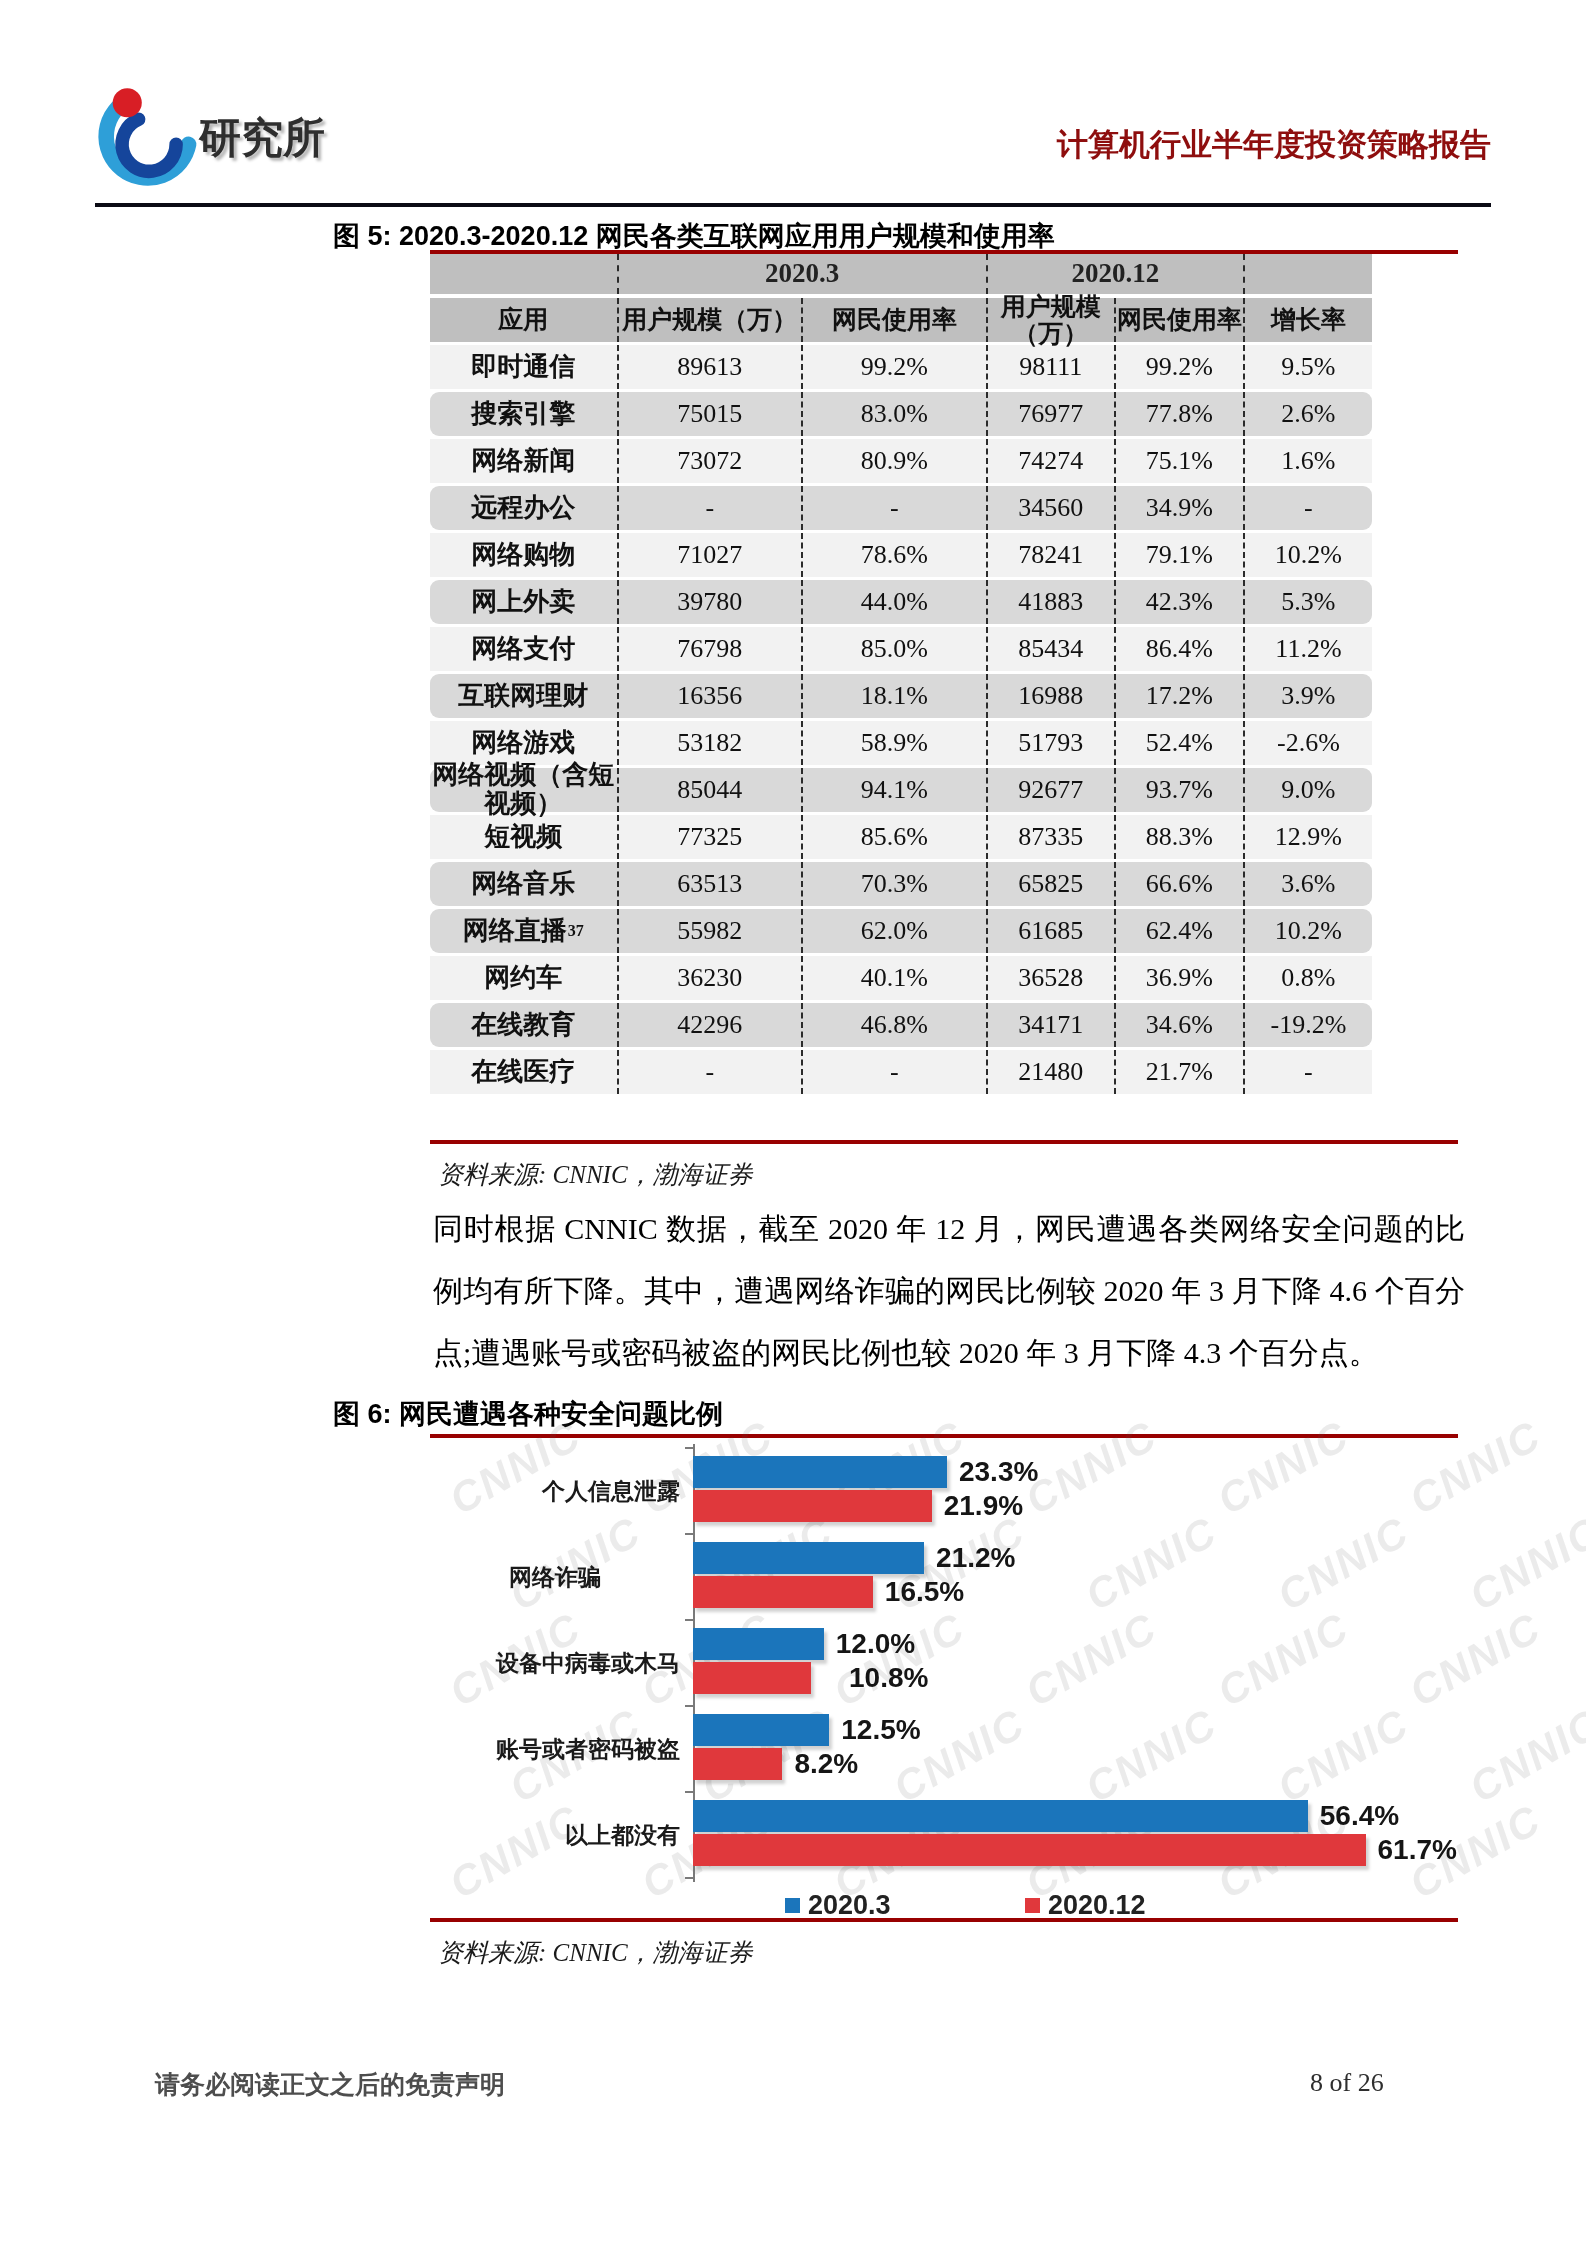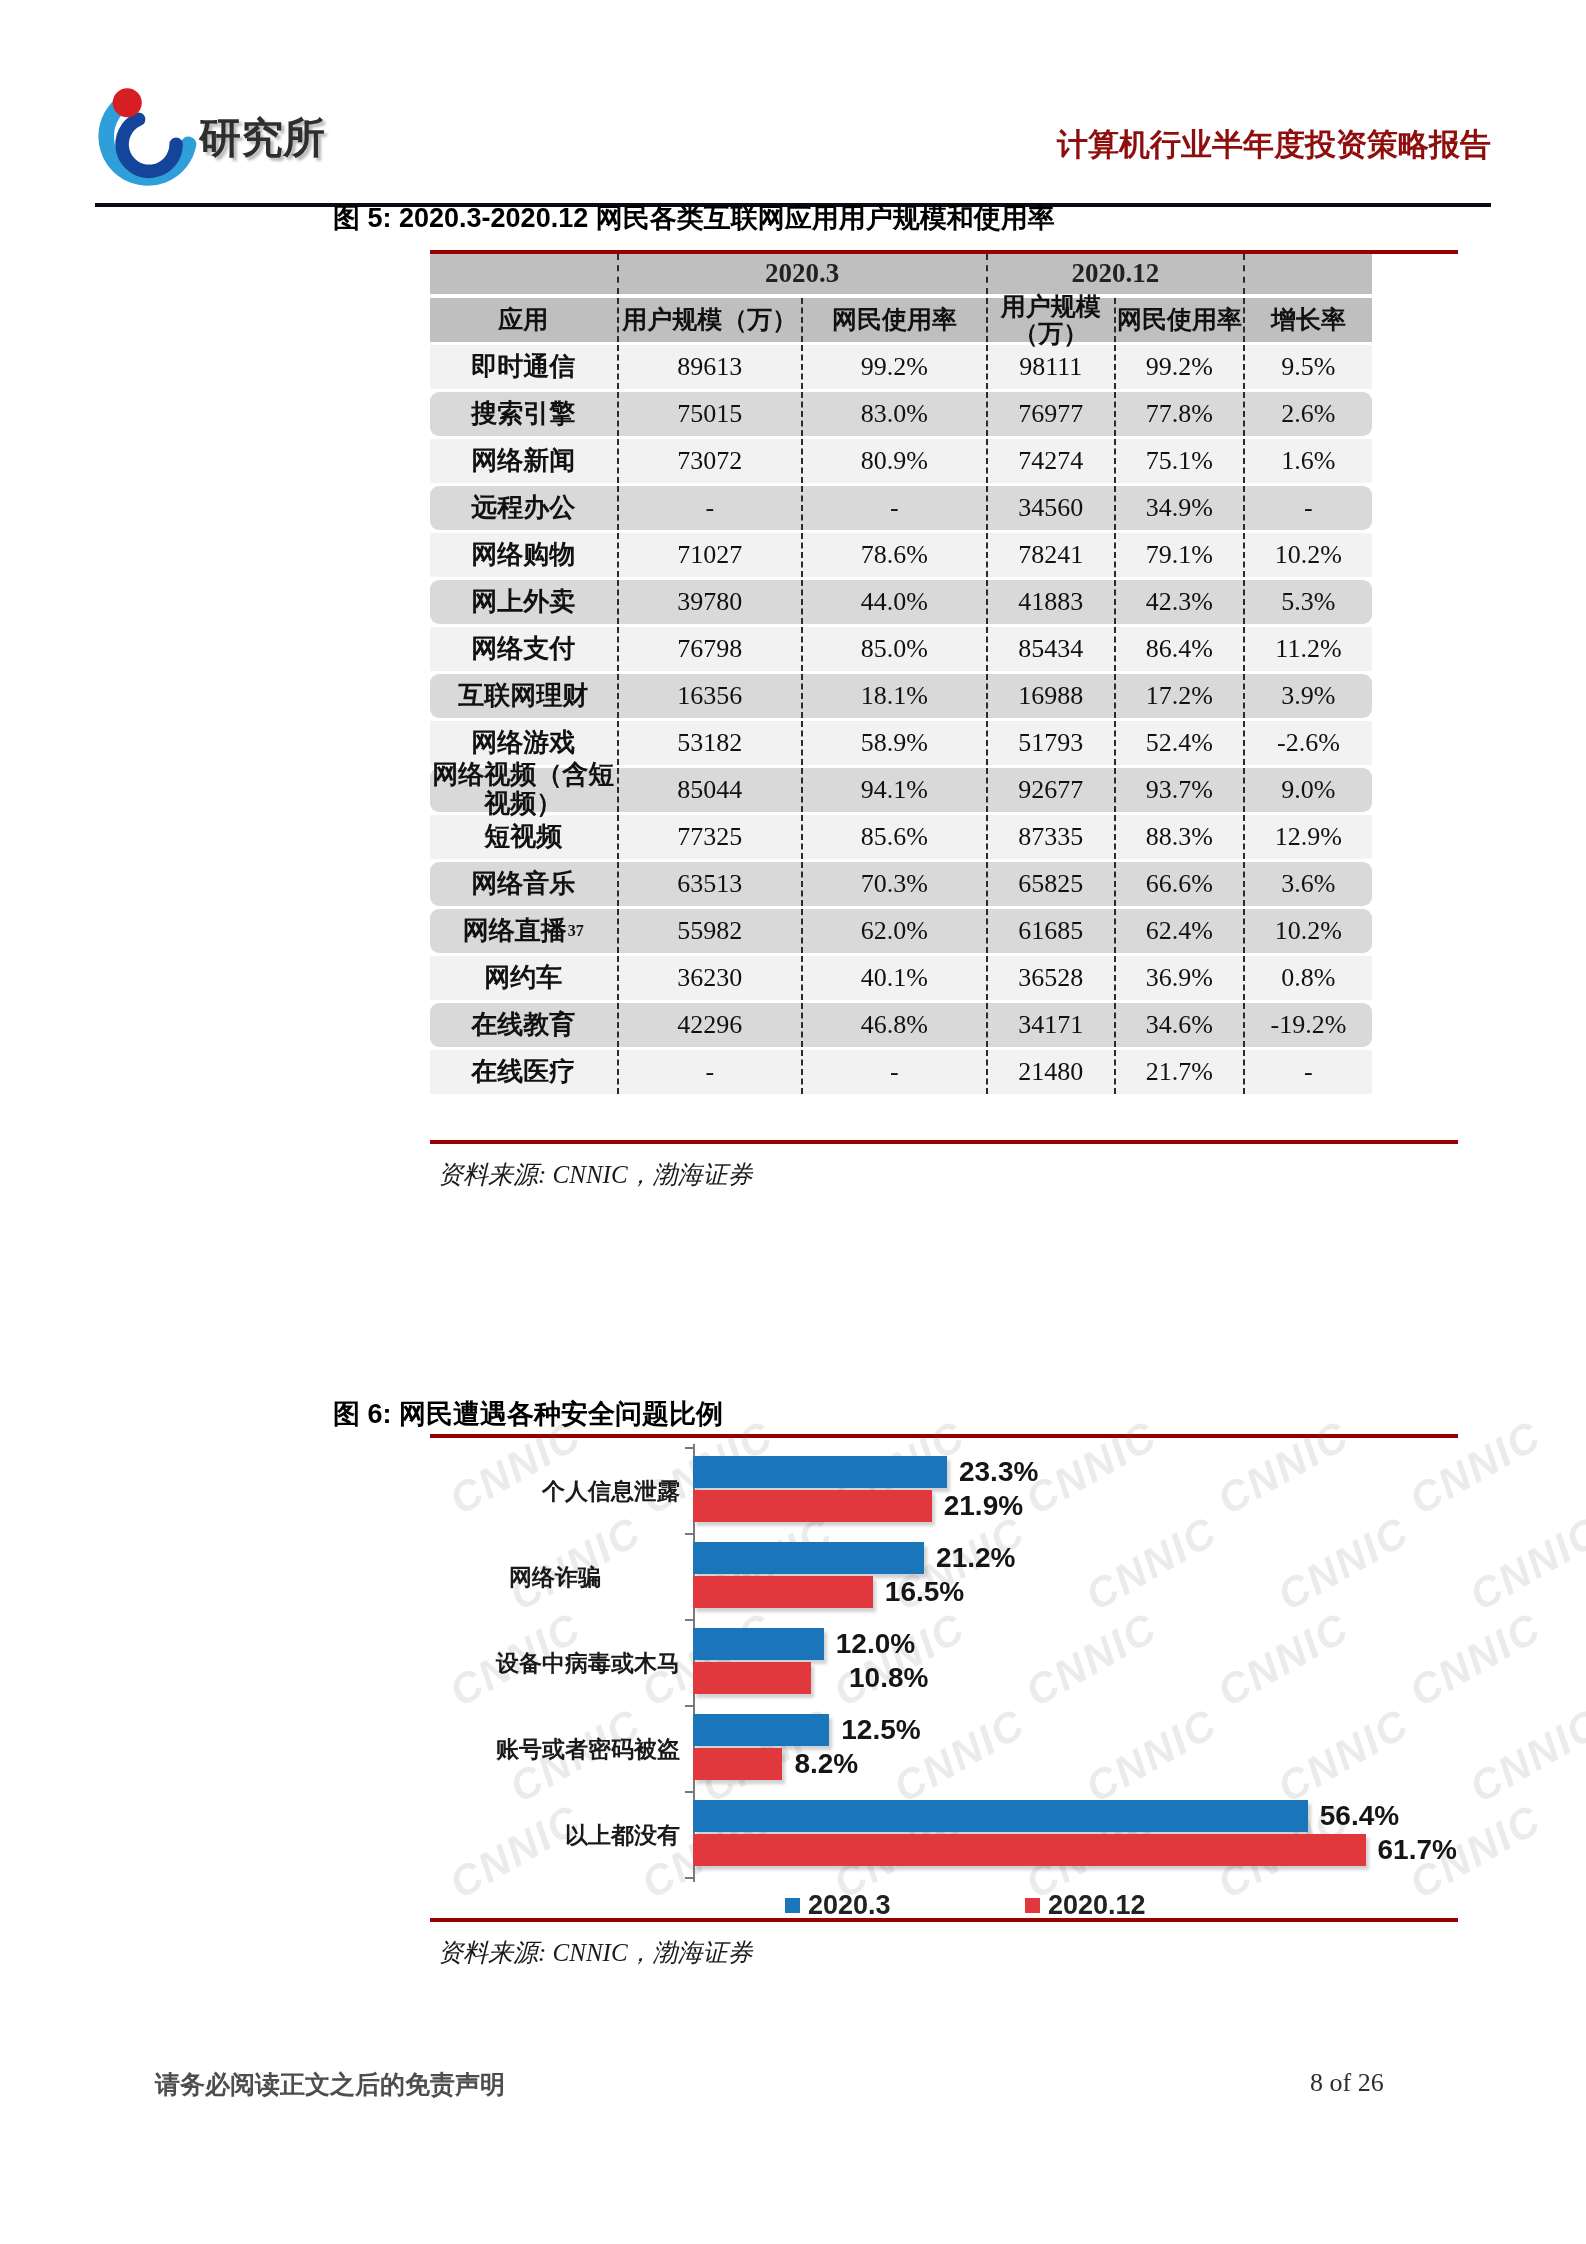--- a/index.html
+++ b/index.html
@@ -77,21 +77,21 @@
     <svg class="logo-mark" viewBox="0 0 100 100">
       <path d="M34 14 A40 40 0 1 0 90 58" stroke="#2E9FD8" stroke-width="15" fill="none" stroke-linecap="round"></path>
       <path d="M42 34 A26 26 0 1 0 78 58" stroke="#15459B" stroke-width="13" fill="none" stroke-linecap="round"></path>
       <circle cx="31" cy="18" r="14" fill="#D81E25"></circle>
     </svg>
     <div class="inst">研究所</div>
   </div>
   <div class="report-title">计算机行业半年度投资策略报告</div>
   <div class="hdr-rule"></div>
 
-  <div class="fig-caption" style="top:200px;">图 5: 2020.3-2020.12 网民各类互联网应用用户规模和使用率</div>
+  <div class="fig-caption" style="top:218px;">图 5: 2020.3-2020.12 网民各类互联网应用用户规模和使用率</div>
   <div class="red-rule" style="top:250px;"></div>
 
   <div class="ftable">
     <div class="trow thead1">
       <div class="cell c0"></div>
       <div class="cell g1 dash ycell">2020.3</div>
       <div class="cell g2 dash ycell">2020.12</div>
       <div class="cell c5 dash"></div>
     </div>
     <div class="trow thead2">
@@ -230,20 +230,21 @@
           <div class="cell c3 dash">21480</div>
           <div class="cell c4 dash">21.7%</div>
           <div class="cell c5 dash">-</div>
         </div>
       </div>
   </div>
 
   <div class="red-rule" style="top:1140px;"></div>
   <div class="source-line" style="top:1158px;">资料来源: CNNIC，渤海证券</div>
 
+  <div class="body-par">同时根据 CNNIC 数据，截至 2020 年 12 月，网民遭遇各类网络安全问题的比例均有所下降。其中，遭遇网络诈骗的网民比例较 2020 年 3 月下降 4.6 个百分点;遭遇账号或密码被盗的网民比例也较 2020 年 3 月下降 4.3 个百分点。</div>
 
   <div class="fig-caption" style="top:1396px;">图 6: 网民遭遇各种安全问题比例</div>
   <div class="red-rule" style="top:1434px;"></div>
 
   <div class="chart-box">
     <div id="wm-layer">
         <div class="wm" style="left: 14px; top: 6px;">CNNIC</div>
         <div class="wm" style="left: 206px; top: 6px;">CNNIC</div>
         <div class="wm" style="left: 398px; top: 6px;">CNNIC</div>
         <div class="wm" style="left: 590px; top: 6px;">CNNIC</div>

